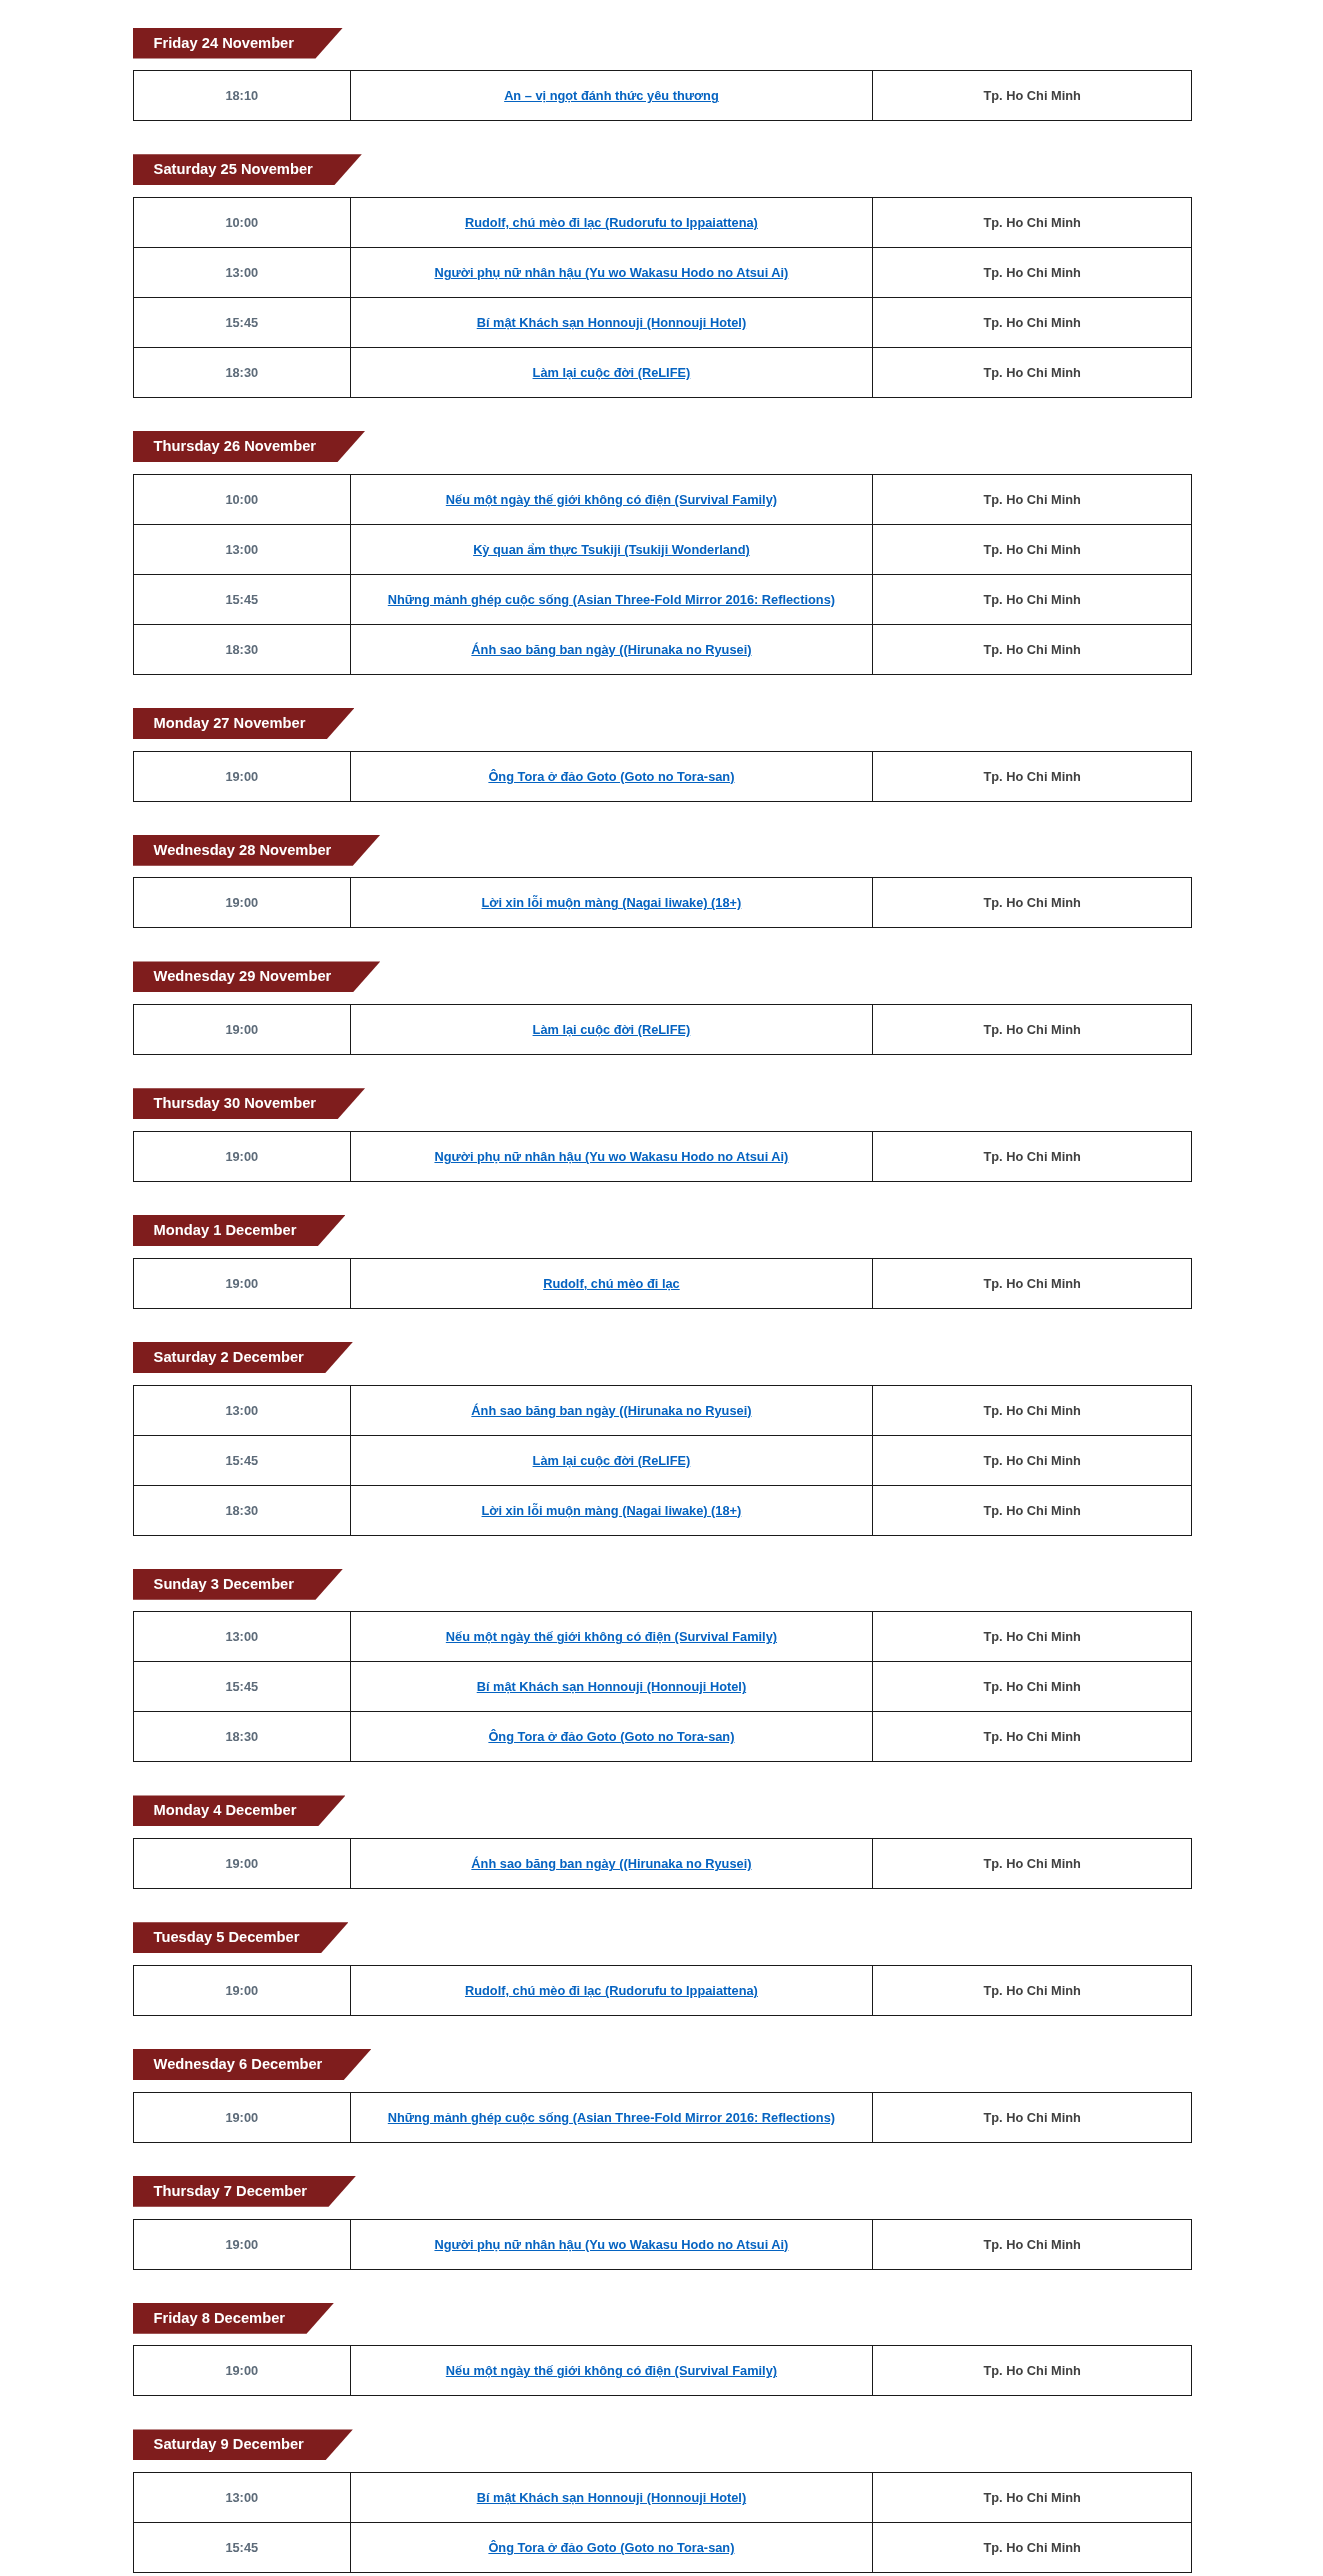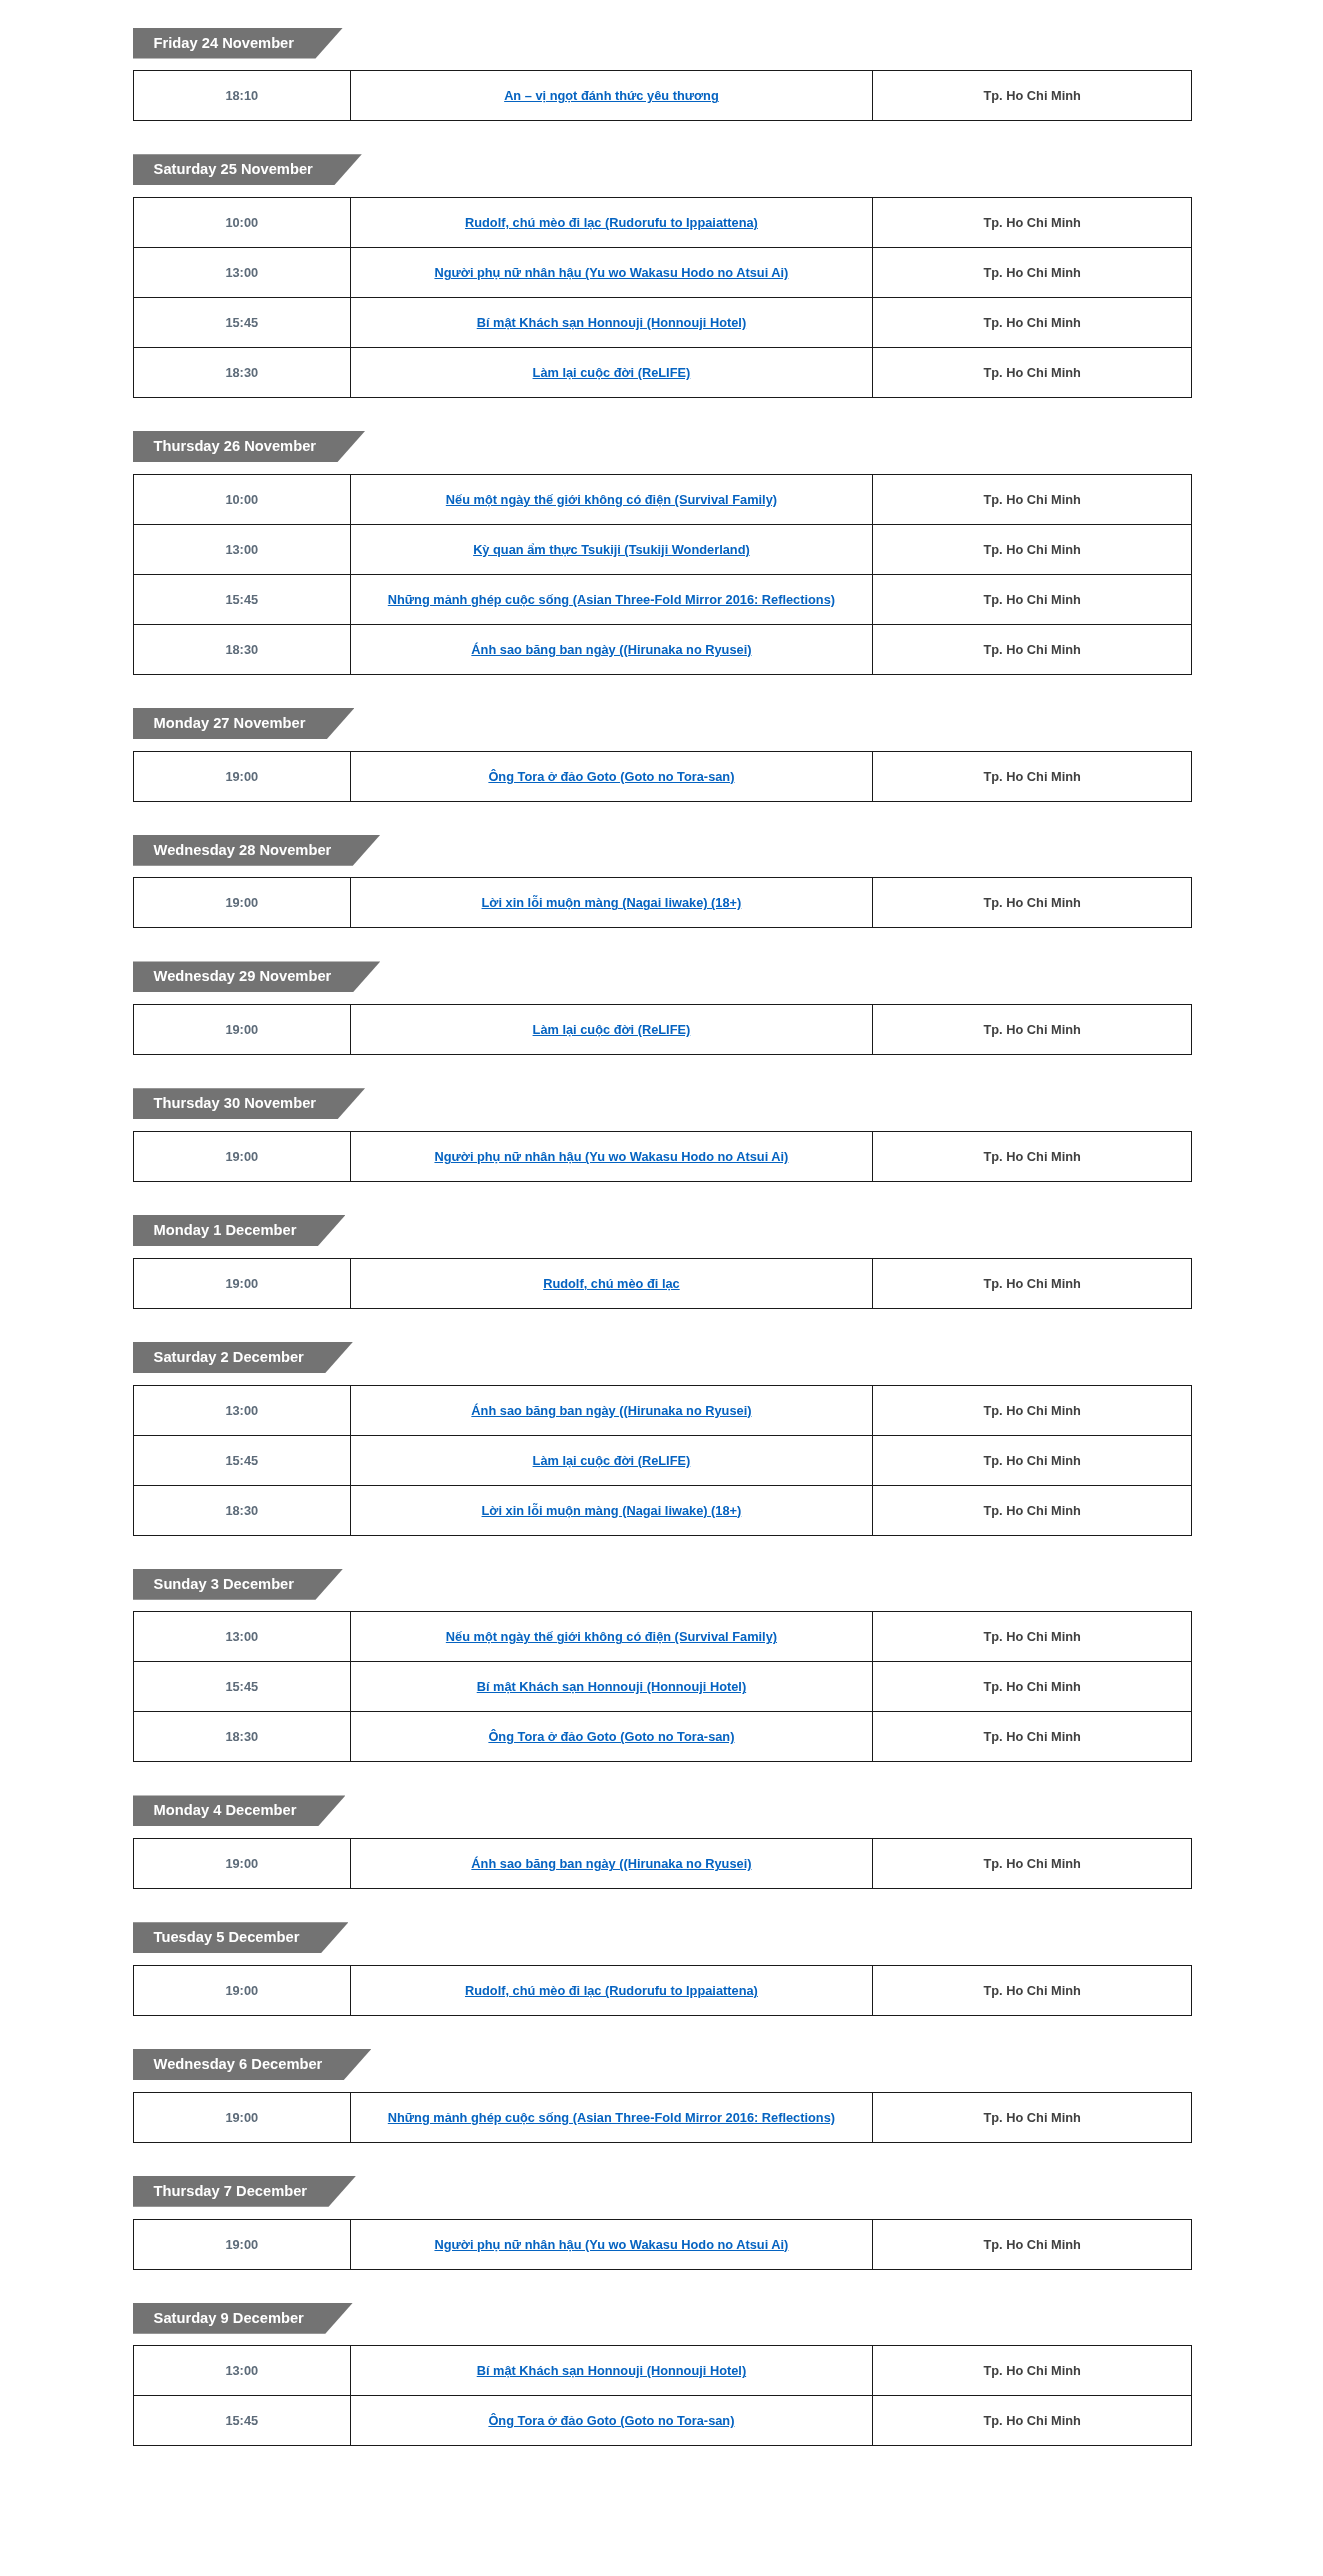--- a/index.html
+++ b/index.html
@@ -15,21 +15,21 @@
   .content {
     padding-top: 27.5px;
     padding-left: 133px;
     width: 1059px;
   }
   .section {
     margin-bottom: 33px;
   }
   .banner {
     display: inline-block;
-    background: #737373;
+    background: #7f1d1d;
     color: #ffffff;
     height: 31px;
     line-height: 31px;
     font-size: 14.7px;
     font-weight: bold;
     padding: 0 49px 0 20.6px;
     clip-path: polygon(0 0, 100% 0, calc(100% - 27.5px) 100%, 0 100%);
     margin-bottom: 11.8px;
     white-space: nowrap;
   }
@@ -380,20 +380,36 @@
     <td class="time">19:00</td>
     <td class="title-cell">
       <a class="film-link" href="#">Người phụ nữ nhân hậu (Yu wo Wakasu Hodo no Atsui Ai)</a>
     </td>
     <td class="location">Tp. Ho Chi Minh</td>
   </tr>
 </tbody>
     </table>
   </section>
 
+  <section class="section">
+    <div class="banner">
+      <span class="banner-label">Friday 8 December</span>
+    </div>
+    <table class="schedule-table">
+      <tbody>
+  <tr>
+    <td class="time">19:00</td>
+    <td class="title-cell">
+      <a class="film-link" href="#">Nếu một ngày thế giới không có điện (Survival Family)</a>
+    </td>
+    <td class="location">Tp. Ho Chi Minh</td>
+  </tr>
+</tbody>
+    </table>
+  </section>
 
   <section class="section">
     <div class="banner">
       <span class="banner-label">Saturday 9 December</span>
     </div>
     <table class="schedule-table">
       <tbody>
   <tr>
     <td class="time">13:00</td>
     <td class="title-cell">

